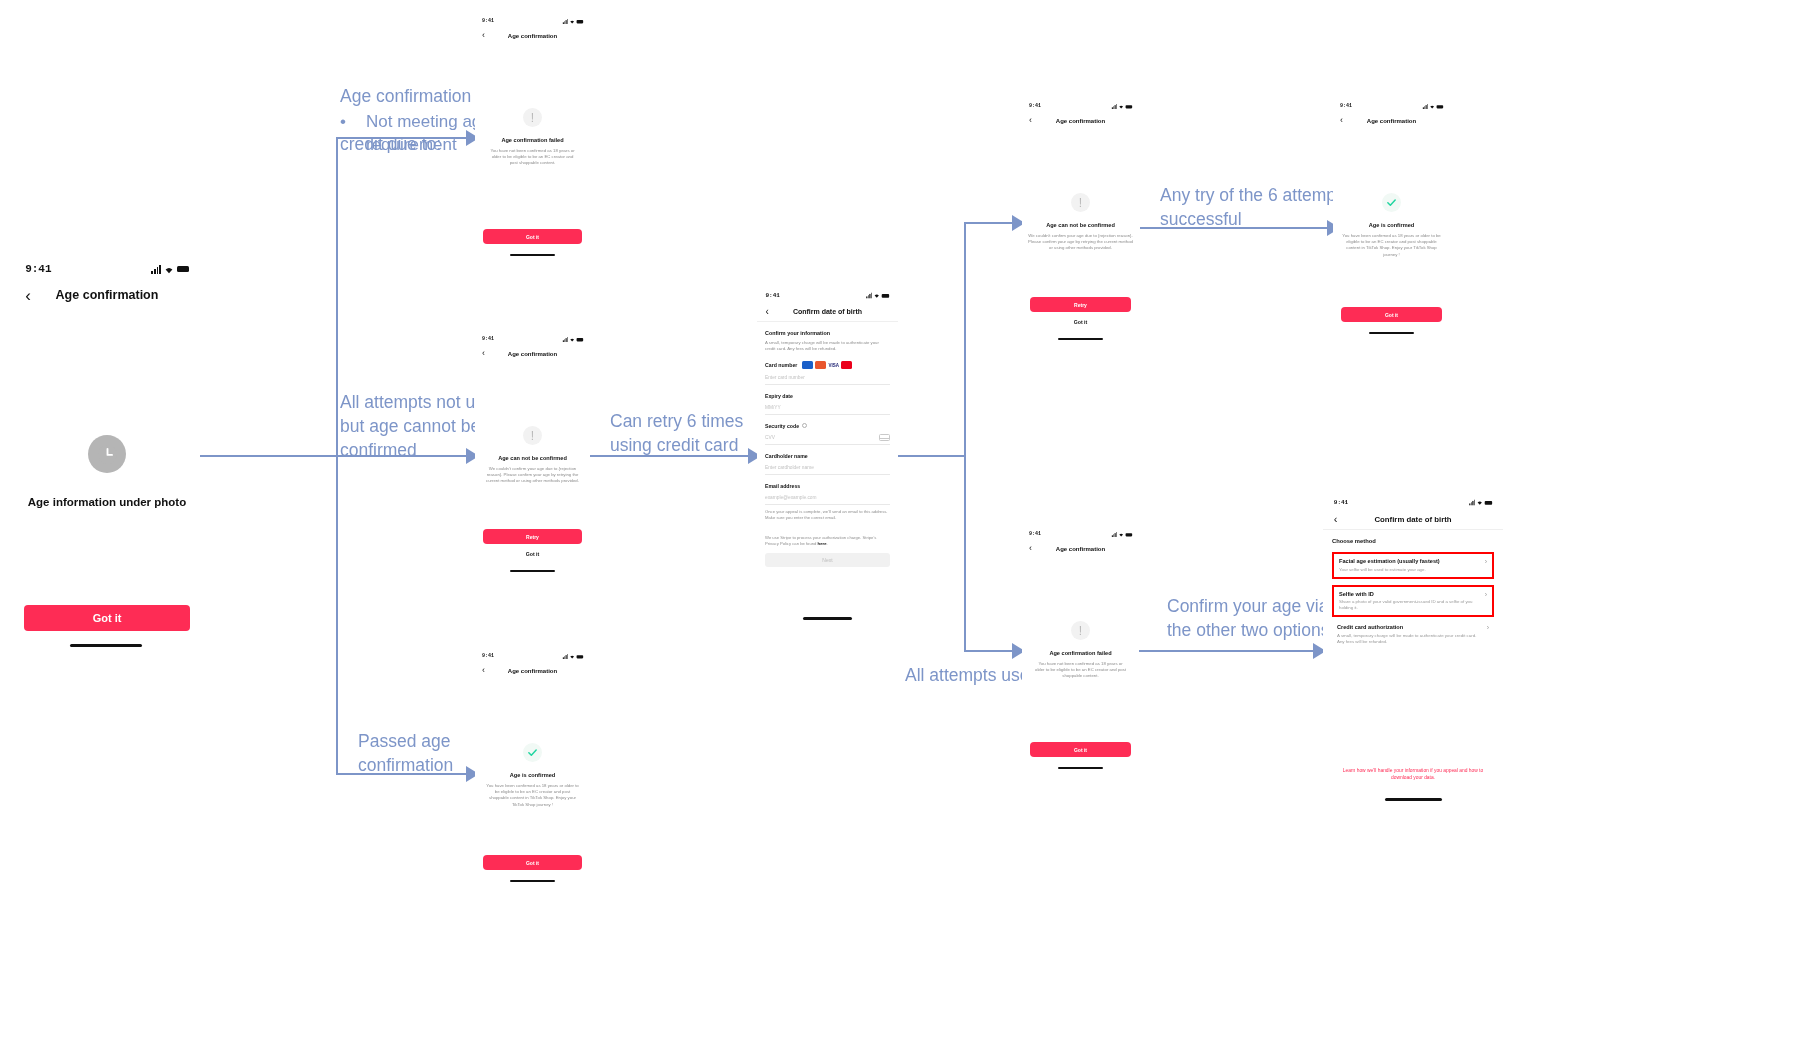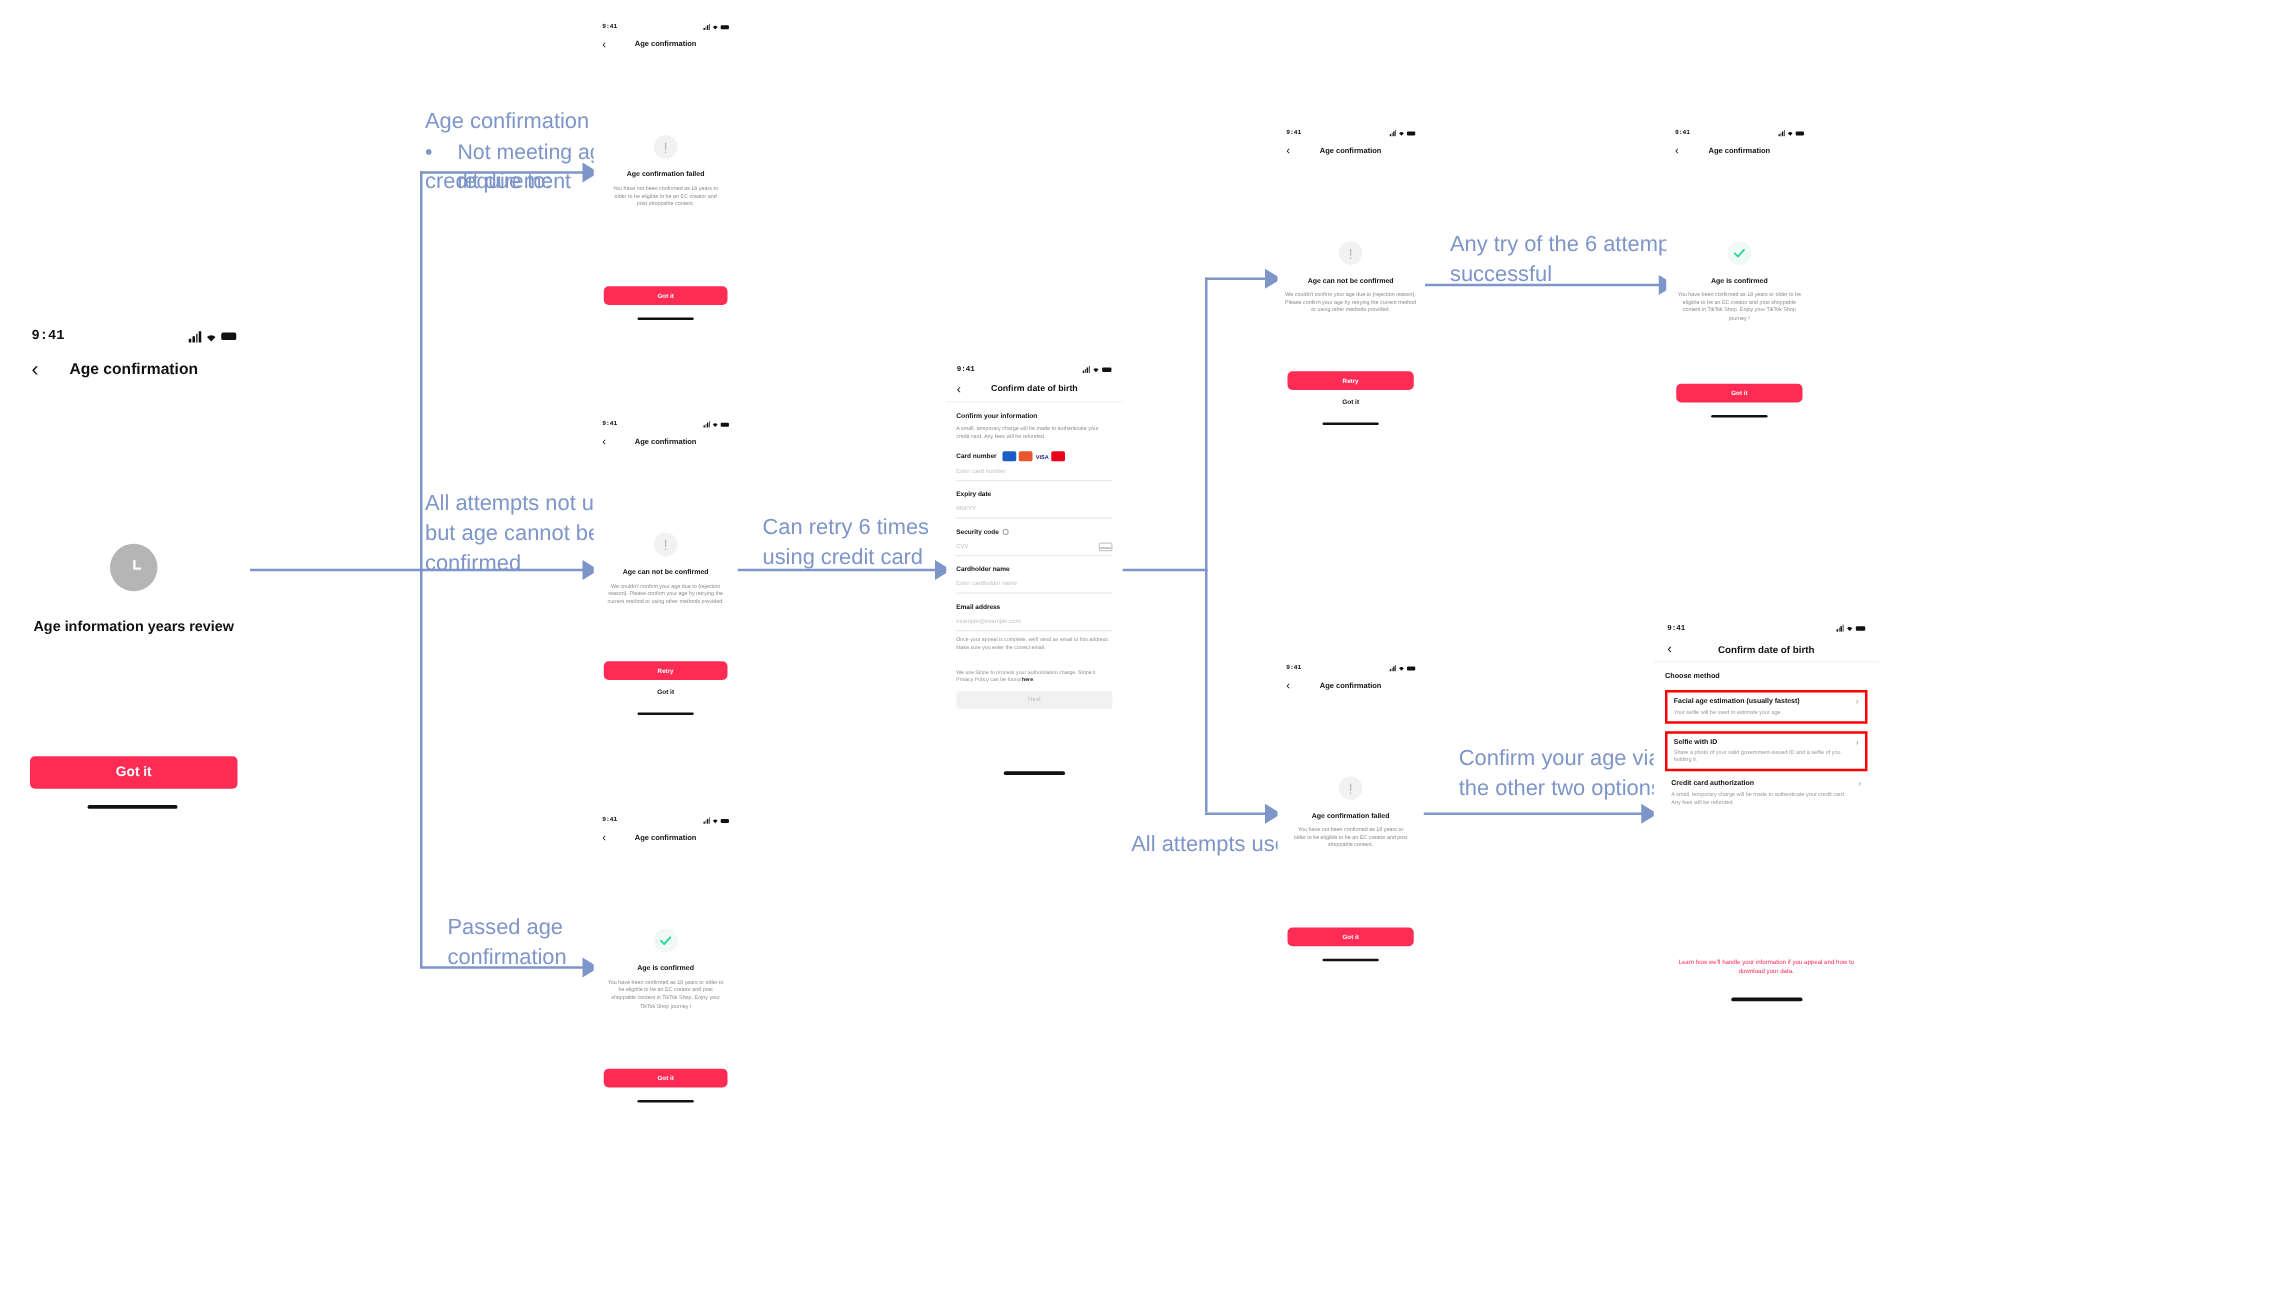--- a/index.html
+++ b/index.html
@@ -166,21 +166,21 @@
       <span class="back" style="position:relative;z-index:2;font-size:17px;line-height:1;">‹</span>
       <span class="title">Age confirmation</span>
     </div>
     <div class="center-col" style="margin-top:125px;">
       <div class="circle-icon gray" style="width:38px;height:38px;">
         <svg width="21" height="21" viewBox="0 0 24 24">
           <circle cx="12" cy="12" r="11" fill="#b5b5b5"></circle>
           <path d="M12 5.5 v7 h5.2" stroke="#fff" stroke-width="2.1" fill="none" stroke-linecap="round" stroke-linejoin="round"></path>
         </svg>
       </div>
-      <div class="headline" style="font-size:11.5px; margin-top:23px;">Age information years review</div>
+      <div class="headline" style="font-size:11.5px; margin-top:23px;">Age information under photo</div>
     </div>
     <div class="cta" style="position:absolute; left:10px; right:10px; top:347px; height:26px; font-size:11px;">Got it</div>
     <div class="homebar" style="position:absolute; left:56px; top:386px; width:72px; height:3px;"></div>
   </div>
 
   <div class="phone" style="left:475px; top:15px; width:115px; height:252px;">
     <div class="status" style="height:12px; font-size:5px;">
       <span class="time">9:41</span>
       <span class="icons" style="transform:scale(.55);transform-origin:right center;">
         <span class="sigbars">

